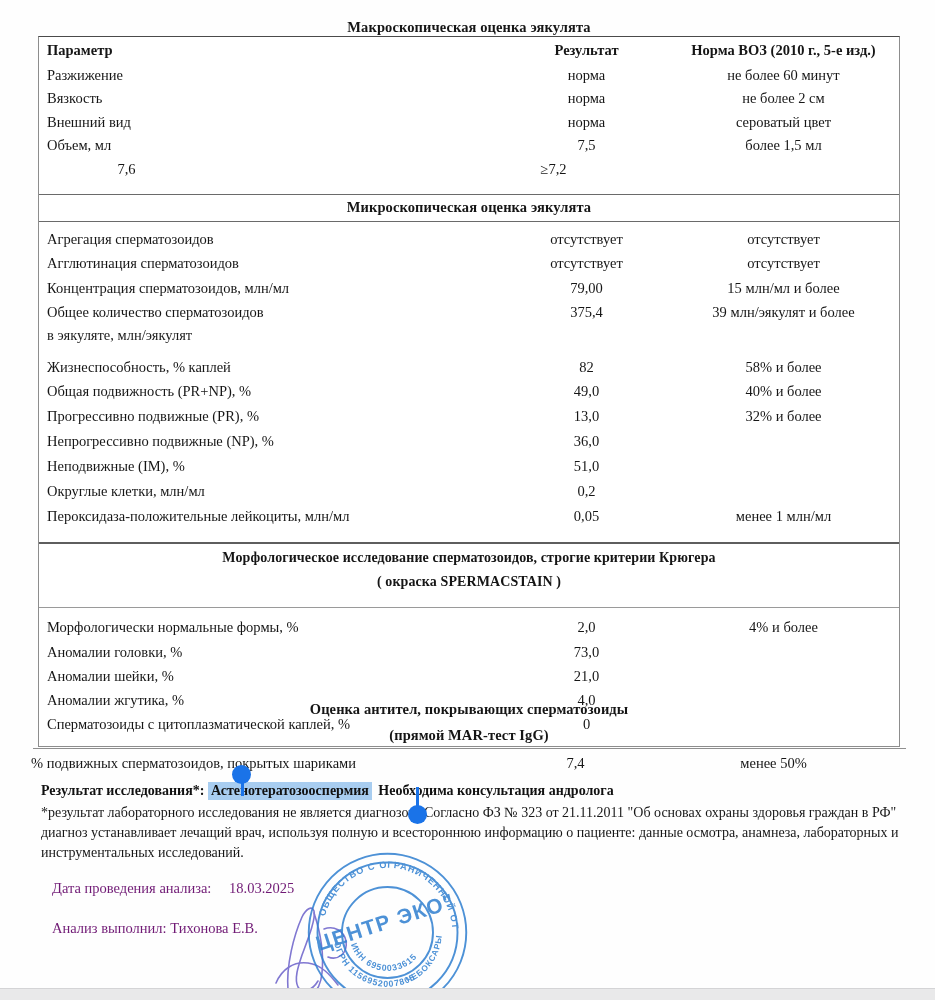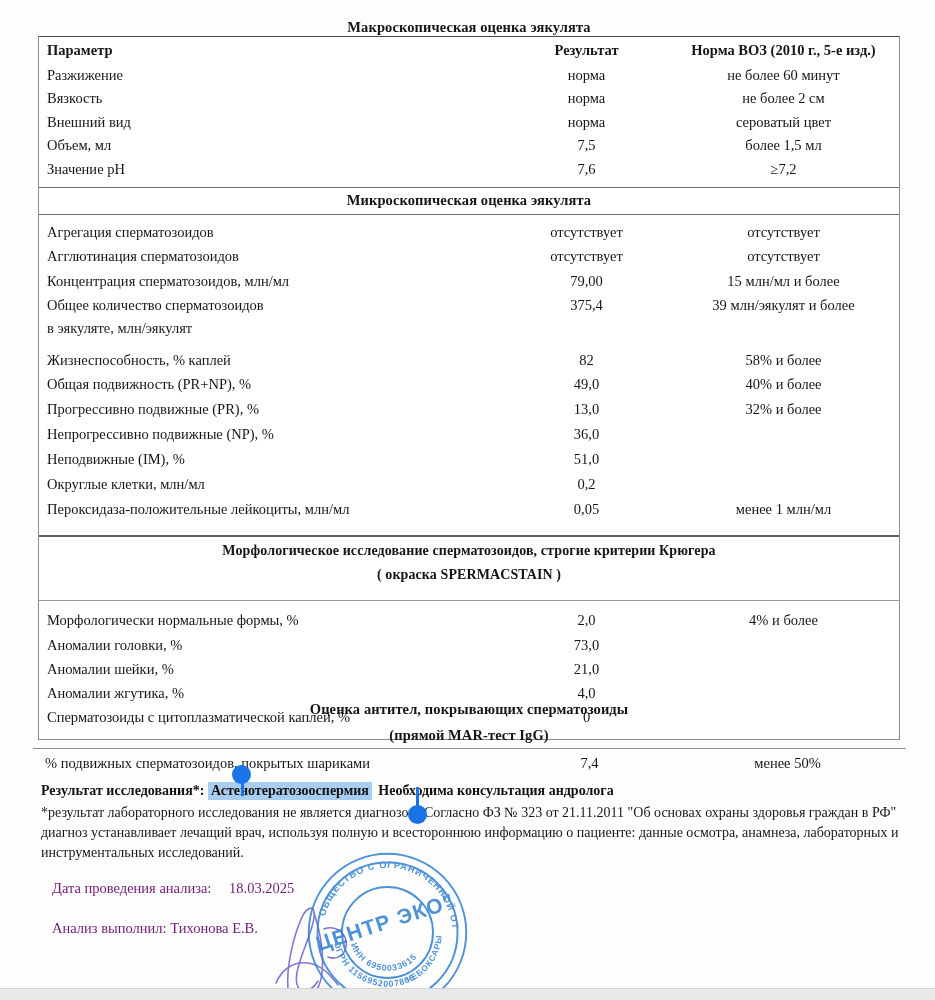--- a/index.html
+++ b/index.html
@@ -128,21 +128,21 @@
     position: absolute;
     left: 33px;
     top: 748px;
     width: 873px;
     height: 1px;
     background: #8f8f8f;
   }
 
   .mar-row {
     position: absolute;
-    left: 42px;
+    left: 28px;
     top: 755px;
     width: 862px;
     display: flex;
     align-items: baseline;
     justify-content: space-between;
   }
 
   
   .concl {
     position: absolute;
@@ -256,26 +256,25 @@
       <div class="c-param">Внешний вид</div>
       <div class="c-res">норма</div>
       <div class="c-norm">сероватый цвет</div>
     </div>
     <div class="row data">
       <div class="c-param">Объем, мл</div>
       <div class="c-res">7,5</div>
       <div class="c-norm">более 1,5 мл</div>
     </div>
     <div class="row data">
-      <div class="c-param">Значение рН</div>
       <div class="c-res">7,6</div>
       <div class="c-norm">≥7,2</div>
     </div>
 
-    <div class="band" style="margin-top:6px;">
+    <div class="band" style="margin-top:13px;">
       <div class="banner">Микроскопическая оценка эякулята</div>
     </div>
 
     <div class="spacer-xs"></div>
 
     <div class="row data">
       <div class="c-param">Агрегация сперматозоидов</div>
       <div class="c-res">отсутствует</div>
       <div class="c-norm">отсутствует</div>
     </div>

